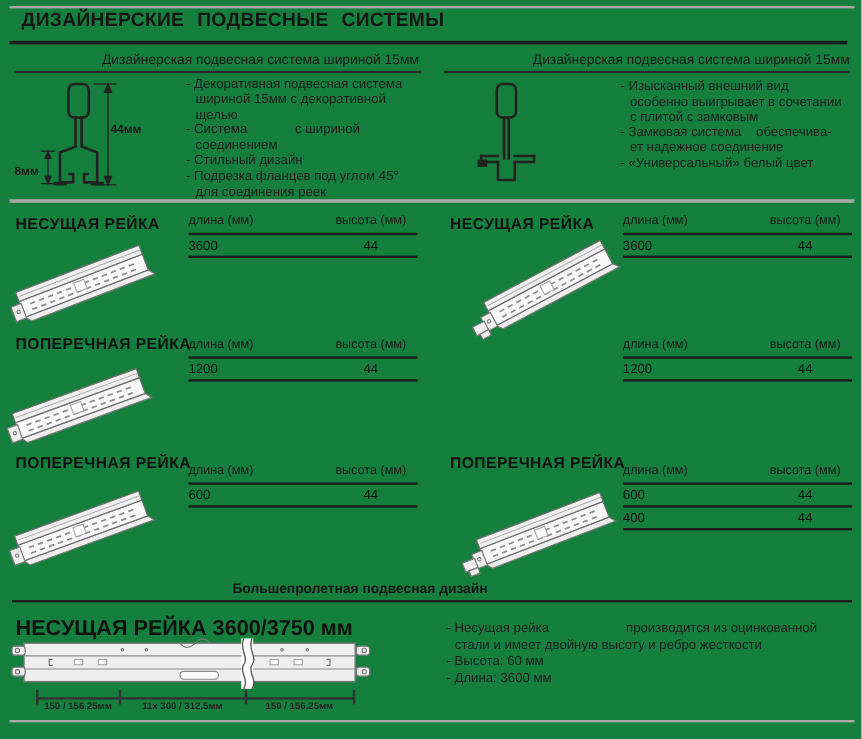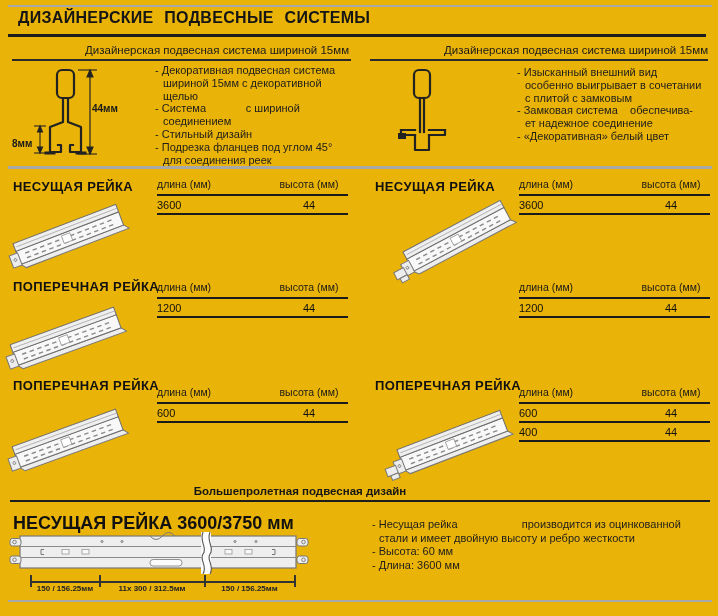--- a/index.html
+++ b/index.html
@@ -1,18 +1,18 @@
 <!DOCTYPE html>
 <html><head>
 <meta charset="utf-8">
 <style>
   * { margin:0; padding:0; box-sizing:border-box; }
   html,body { background:#ffffff; }
   body { font-family:"Liberation Sans", sans-serif; color:#1f1f1f; }
-  .page { position:relative; width:718px; height:616px; background:#eab308; overflow:hidden; }
+  .page { position:relative; width:718px; height:616px; background:#15803d; overflow:hidden; }
   .abs { position:absolute; }
   .rule-grey { position:absolute; background:#a8a8a8; height:2px; }
   .rule-dark { position:absolute; background:#1d1d1d; }
   .page-title { position:absolute; left:18px; top:9px; font-size:16px; font-weight:bold;
                 letter-spacing:0.3px; word-spacing:6px; color:#151515; }
   .sub-header { position:absolute; font-size:11.5px; color:#1a1a1a; white-space:pre; }
   .sub-underline { position:absolute; height:2px; background:#2a2a2a; }
   .line { white-space:pre; font-size:11px; line-height:12.8px; color:#1d1d1d; }
   .lines-block { position:absolute; }
   .cont { padding-left:8px; }
@@ -113,21 +113,21 @@
     <div class="line">- Подрезка фланцев под углом 45°</div>
     <div class="line cont">для соединения реек</div>
   </div>
 
   <div class="lines-block" style="left:517px; top:66px;">
     <div class="line">- Изысканный внешний вид</div>
     <div class="line cont">особенно выигрывает в сочетании</div>
     <div class="line cont">с плитой с замковым</div>
     <div class="line">- Замковая система    обеспечива-</div>
     <div class="line cont">ет надежное соединение</div>
-    <div class="line">- «Декоративная» белый цвет</div>
+    <div class="line">- «Универсальный» белый цвет</div>
   </div>
 
   <div class="rule-grey" style="left:8px; top:166px; width:704px; height:3px;"></div>
 
   <span class="sec-heading" style="left:13px; top:179px;">НЕСУЩАЯ РЕЙКА</span>
   <svg class="railsvg" style="left:8px; top:190px;" width="116" height="76">
     <g transform="translate(6,62) rotate(-21)">
         <use href="#rail-art"></use>
       </g>
   </svg>

